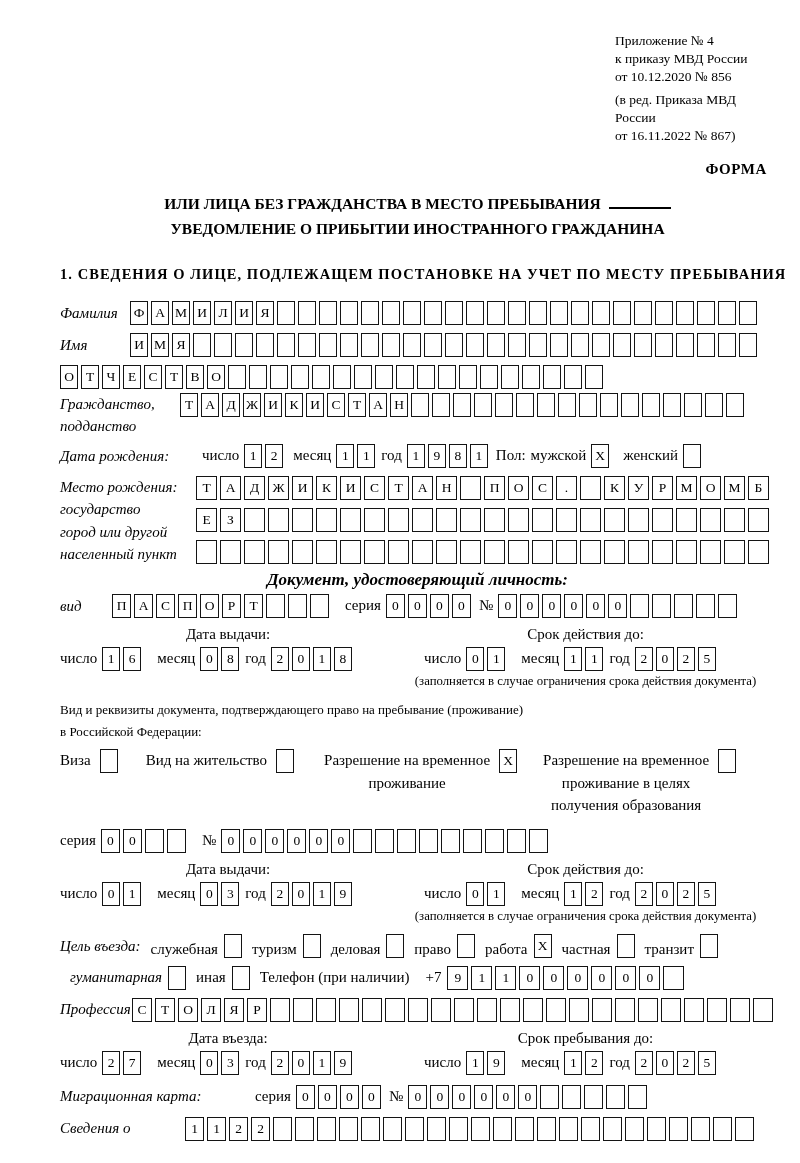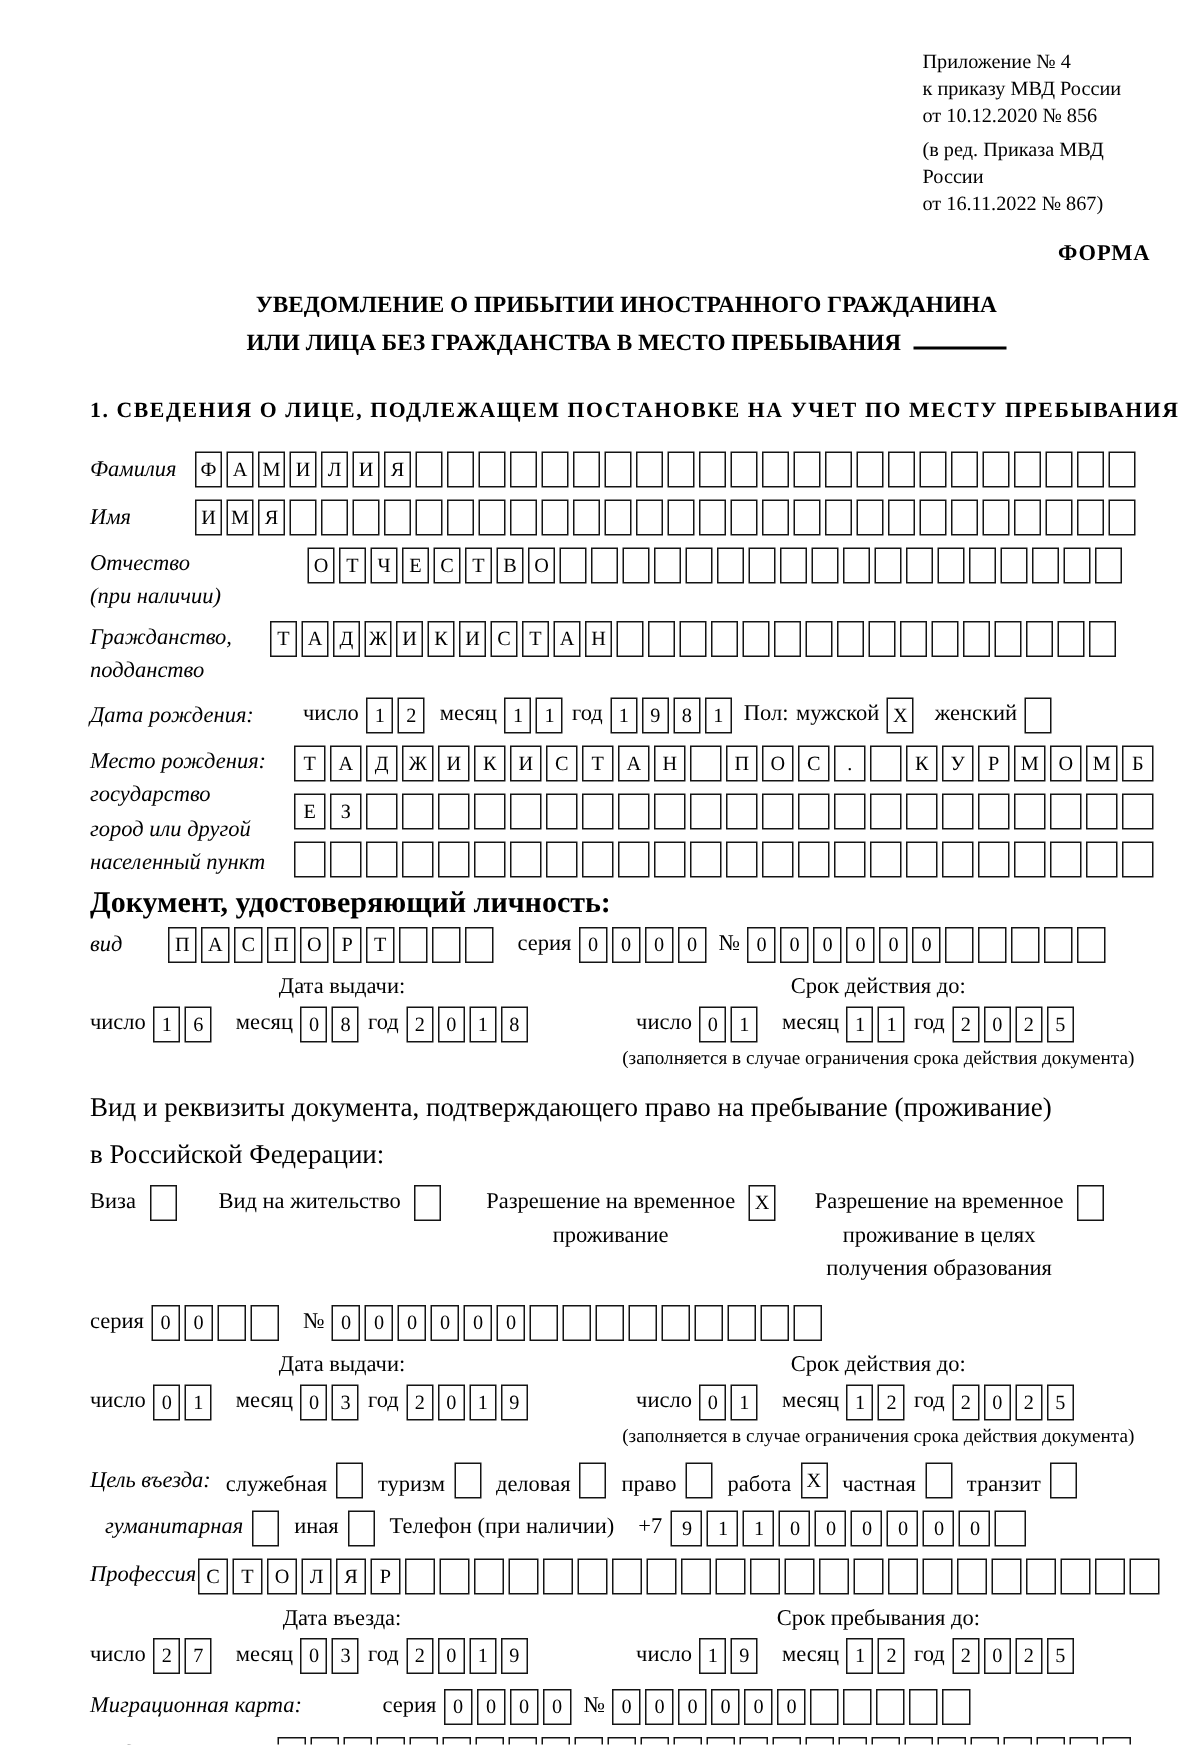--- a/index.html
+++ b/index.html
@@ -29,31 +29,31 @@
 
   .cells { display:flex; gap:3px; flex:none; }
   .cell { box-sizing:border-box; flex:none; width:18px; height:24px; border:1.6px solid #141414;
           display:flex; align-items:center; justify-content:center;
           font-size:13.5px; background:#fff; }
   .cells.w19 .cell { width:19px; }
   .cells.w20 .cell { width:20px; }
   .cells.w21 .cell { width:21px; }
   .cellcol { display:flex; flex-direction:column; gap:8px; }
 
-  .center-bold { text-align:left; font-weight:bold; font-size:20px; margin-top:10px; }
+  .center-bold { text-align:center; font-weight:bold; font-size:17px; margin-top:10px;font-style:italic; }
 
   .date-sec { display:flex; margin-top:8px; align-items:flex-start; }
   .date-col.left { width:47%; flex:none; }
   .date-col.right { flex:1; }
   .dcol-head { text-align:center; font-size:15px; margin-bottom:4px; }
   .dgroup { display:flex; align-items:center; }
   .dlabel { font-size:15px; margin-right:5px; flex:none; }
   .note { font-size:12.8px; text-align:center; margin-top:3px; }
 
-  .intro { font-size:18px; line-height:1.7; margin-top:10px; }
+  .intro { font-size:13px; line-height:1.7; margin-top:10px; }
 
   .opts { display:flex; align-items:flex-start; margin-top:6px; }
   .opt { display:flex; align-items:flex-start; }
   .opt-lines { font-size:15px; line-height:1.5; text-align:center; }
   .opt .cells { margin-left:9px; margin-top:0; }
 
   .plabel { font-size:15px; margin:0 6px 0 10px; flex:none; }
 </style>
 </head>
 <body>
@@ -65,24 +65,24 @@
     <div>к приказу МВД России</div>
     <div>от 10.12.2020 № 856</div>
     <div class="gap"></div>
     <div>(в ред. Приказа МВД России</div>
     <div>от 16.11.2022 № 867)</div>
   </div>
 
   <div class="form-label">ФОРМА</div>
 
   <div class="title">
-    <div>УВЕДОМЛЕНИЕ О ПРИБЫТИИ ИНОСТРАННОГО ГРАЖДАНИНА</div>
     <div>
       <span>ИЛИ ЛИЦА БЕЗ ГРАЖДАНСТВА В МЕСТО ПРЕБЫВАНИЯ</span><span class="blank"></span>
     </div>
+    <div>УВЕДОМЛЕНИЕ О ПРИБЫТИИ ИНОСТРАННОГО ГРАЖДАНИНА</div>
   </div>
 
   <div class="sec-heading">1. СВЕДЕНИЯ О ЛИЦЕ, ПОДЛЕЖАЩЕМ ПОСТАНОВКЕ НА УЧЕТ ПО МЕСТУ ПРЕБЫВАНИЯ</div>
 
   <div class="frow" style="margin-top:18px;">
     <div class="lbl w70">Фамилия</div>
     <div class="cells">
         <span class="cell">Ф</span>
         <span class="cell">А</span>
         <span class="cell">М</span>
@@ -146,24 +146,20 @@
         <span class="cell"></span>
         <span class="cell"></span>
         <span class="cell"></span>
         <span class="cell"></span>
         <span class="cell"></span>
         <span class="cell"></span>
       </div>
   </div>
 
   <div class="frow top">
-    <div class="lbl w145">
-      <div>Отчество</div>
-      <div>(при наличии)</div>
-    </div>
     <div class="cells">
         <span class="cell">О</span>
         <span class="cell">Т</span>
         <span class="cell">Ч</span>
         <span class="cell">Е</span>
         <span class="cell">С</span>
         <span class="cell">Т</span>
         <span class="cell">В</span>
         <span class="cell">О</span>
         <span class="cell"></span>

